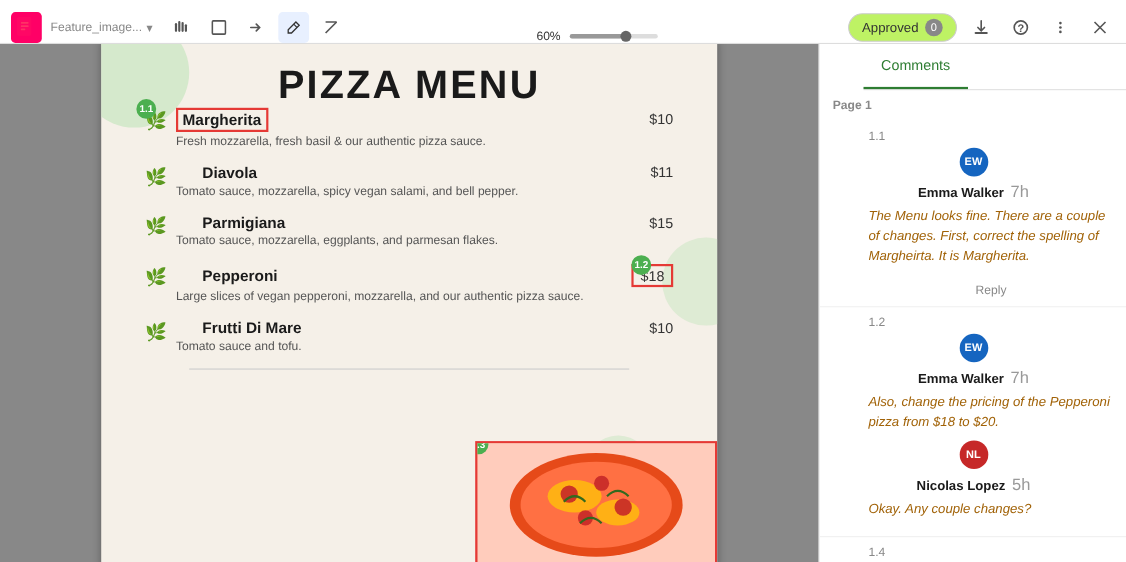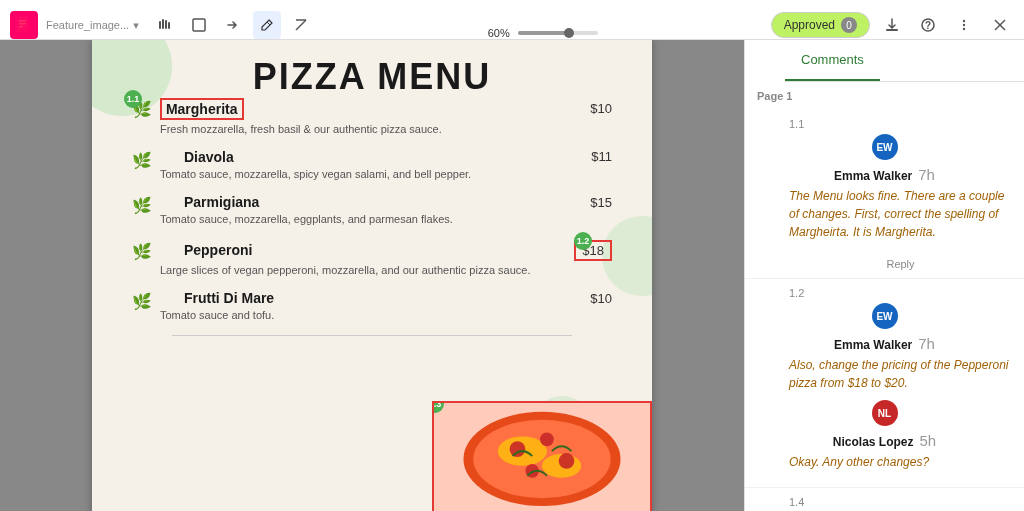--- a/index.html
+++ b/index.html
@@ -341,21 +341,21 @@
           <p class="comment-text">Also, change the pricing of the Pepperoni pizza from $18 to $20.</p>
         </div>
         <div class="comment-item" style="margin-top:8px;">
           <div class="comment-header">
             <div class="avatar red">NL</div>
             <div class="comment-meta">
               <span class="comment-author">Nicolas Lopez</span>
               <span class="comment-time">5h</span>
             </div>
           </div>
-          <p class="comment-text">Okay. Any other changes?</p>
+          <p class="comment-text">Okay. Any couple changes?</p>
         </div>
       </div>
 
       <div class="comment-thread">
         <div class="comment-thread-num">1.4</div>
         <div class="comment-item">
           <div class="comment-header">
             <div class="avatar brown">ST</div>
             <div class="comment-meta">
               <span class="comment-author">Suzu Toda</span>

